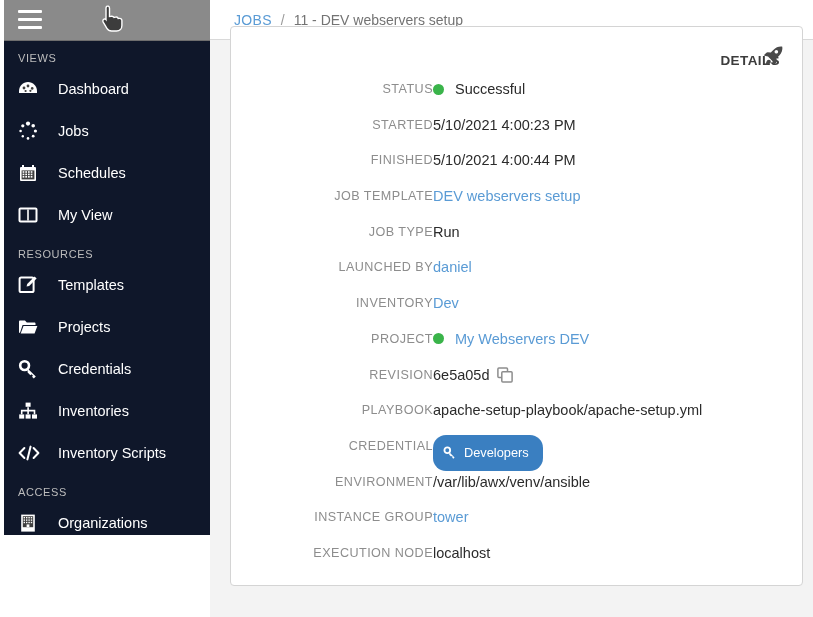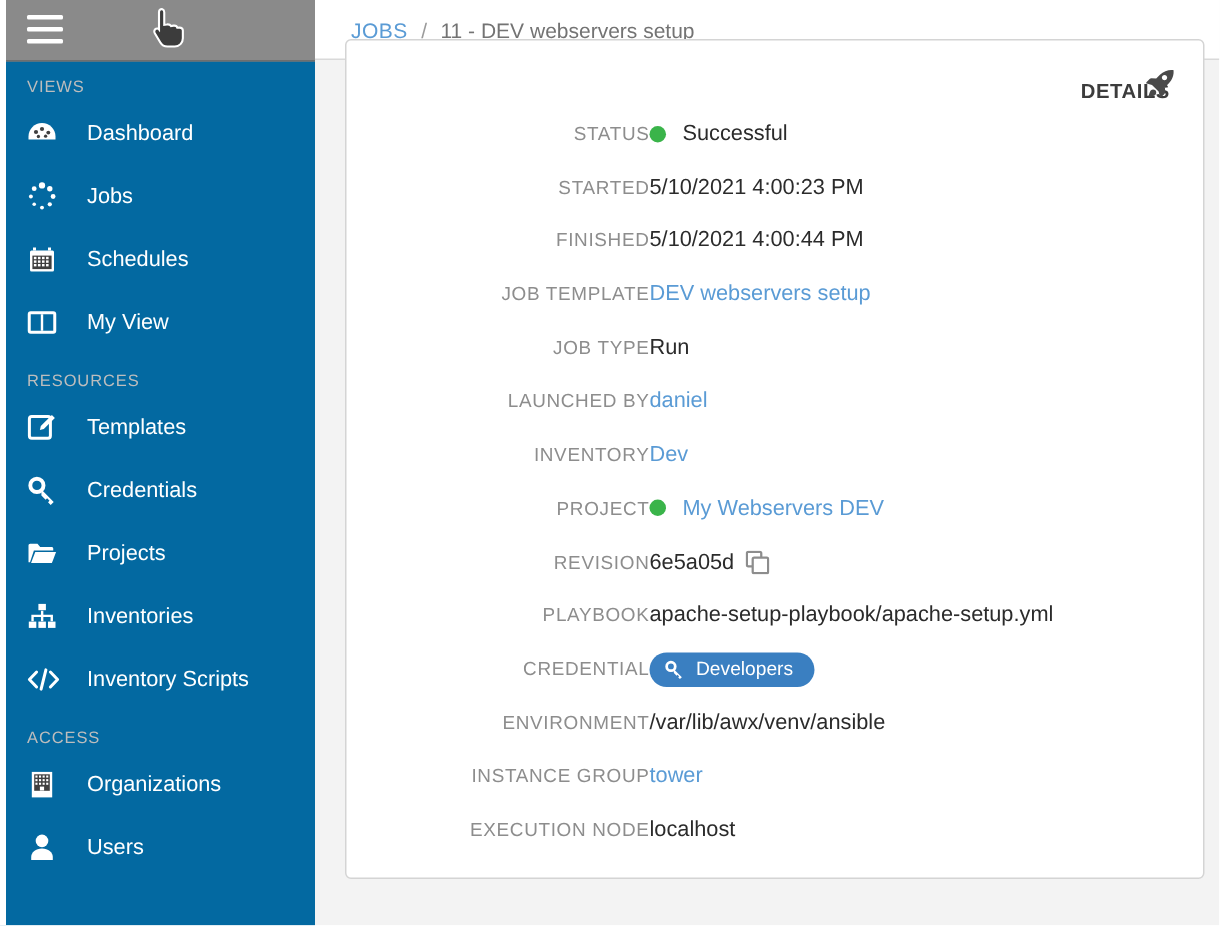--- a/index.html
+++ b/index.html
@@ -22,22 +22,22 @@
     background: #ffffff;
     overflow: hidden;
   }
 
   
   #sidebar {
     position: absolute;
     left: 0;
     top: 0;
     width: 210px;
-    height: 617px;
-    background: #0369a1;
+    height: 535px;
+    background: #0f172a;
   }
   #sidebar-edge {
     position: absolute;
     left: 0;
     top: 0;
     width: 4px;
     height: 617px;
     background: #ffffff;
     z-index: 4;
   }
@@ -216,21 +216,21 @@
     cursor: pointer;
     display: inline-flex;
     align-items: center;
   }
   .cred-badge {
     display: inline-flex;
     align-items: center;
     background: #3a7fc1;
     color: #ffffff;
     border-radius: 13px;
-    height: 23px;
+    height: 36px;
     padding: 0 14px 0 10px;
     font-size: 12.8px;
     cursor: pointer;
   }
   .cred-badge .key-ico { margin-right: 8px; display: inline-flex; }
 
   #watermark {
     position: absolute;
     right: 12px;
     bottom: 18px;
@@ -317,34 +317,34 @@
             <svg xmlns="http://www.w3.org/2000/svg" width="20" height="20" viewBox="0 0 20 20">
               <rect x="1.6" y="2.6" width="14" height="14.5" rx="1.6" fill="none" stroke="#ffffff" stroke-width="2"></rect>
               <path fill="#ffffff" d="M16.6 1.6 L18.6 3.6 L11.2 11 L8.6 11.6 L9.2 9 Z"></path>
             </svg>
           </span>
           <span class="nav-label">Templates</span>
         </div>
         <div class="nav-item">
           <span class="nav-icon">
             <svg xmlns="http://www.w3.org/2000/svg" width="20" height="20" viewBox="0 0 20 20">
+              <path fill="#ffffff" d="M1 4.6 C1 4 1.5 3.5 2.1 3.5 L7 3.5 L8.8 5.6 L16.4 5.6 C17 5.6 17.5 6 17.5 6.6 L17.5 8 L4.6 8 L2 15.8 L1 15.8 Z"></path>
+              <path fill="#ffffff" d="M5.5 9 L19.4 9 L16.6 16.4 L2.7 16.4 Z"></path>
+            </svg>
+          </span>
+          <span class="nav-label">Projects</span>
+        </div>
+        <div class="nav-item">
+          <span class="nav-icon">
+            <svg xmlns="http://www.w3.org/2000/svg" width="20" height="20" viewBox="0 0 20 20">
               <circle cx="6.6" cy="6.6" r="4.4" fill="none" stroke="#ffffff" stroke-width="2.6"></circle>
               <path fill="#ffffff" d="M9.6 9.4 L11.4 11.2 L17.8 17.6 L15.8 19.6 L14 17.8 L15 16.8 L13.4 15.2 L12.4 16.2 L9.6 13.4 Z"></path>
             </svg>
           </span>
           <span class="nav-label">Credentials</span>
-        </div>
-        <div class="nav-item">
-          <span class="nav-icon">
-            <svg xmlns="http://www.w3.org/2000/svg" width="20" height="20" viewBox="0 0 20 20">
-              <path fill="#ffffff" d="M1 4.6 C1 4 1.5 3.5 2.1 3.5 L7 3.5 L8.8 5.6 L16.4 5.6 C17 5.6 17.5 6 17.5 6.6 L17.5 8 L4.6 8 L2 15.8 L1 15.8 Z"></path>
-              <path fill="#ffffff" d="M5.5 9 L19.4 9 L16.6 16.4 L2.7 16.4 Z"></path>
-            </svg>
-          </span>
-          <span class="nav-label">Projects</span>
         </div>
         <div class="nav-item">
           <span class="nav-icon">
             <svg xmlns="http://www.w3.org/2000/svg" width="20" height="20" viewBox="0 0 20 20">
               <rect x="7.6" y="1.6" width="5" height="4.2" fill="#ffffff"></rect>
               <rect x="1.2" y="13.4" width="5" height="4.2" fill="#ffffff"></rect>
               <rect x="7.6" y="13.4" width="5" height="4.2" fill="#ffffff"></rect>
               <rect x="14" y="13.4" width="5" height="4.2" fill="#ffffff"></rect>
               <path stroke="#ffffff" stroke-width="1.6" fill="none" d="M10.1 6.2 L10.1 9.6 M3.7 13.2 L3.7 9.6 L16.5 9.6 L16.5 13.2 M10.1 9.6 L10.1 13.2"></path>
             </svg>

